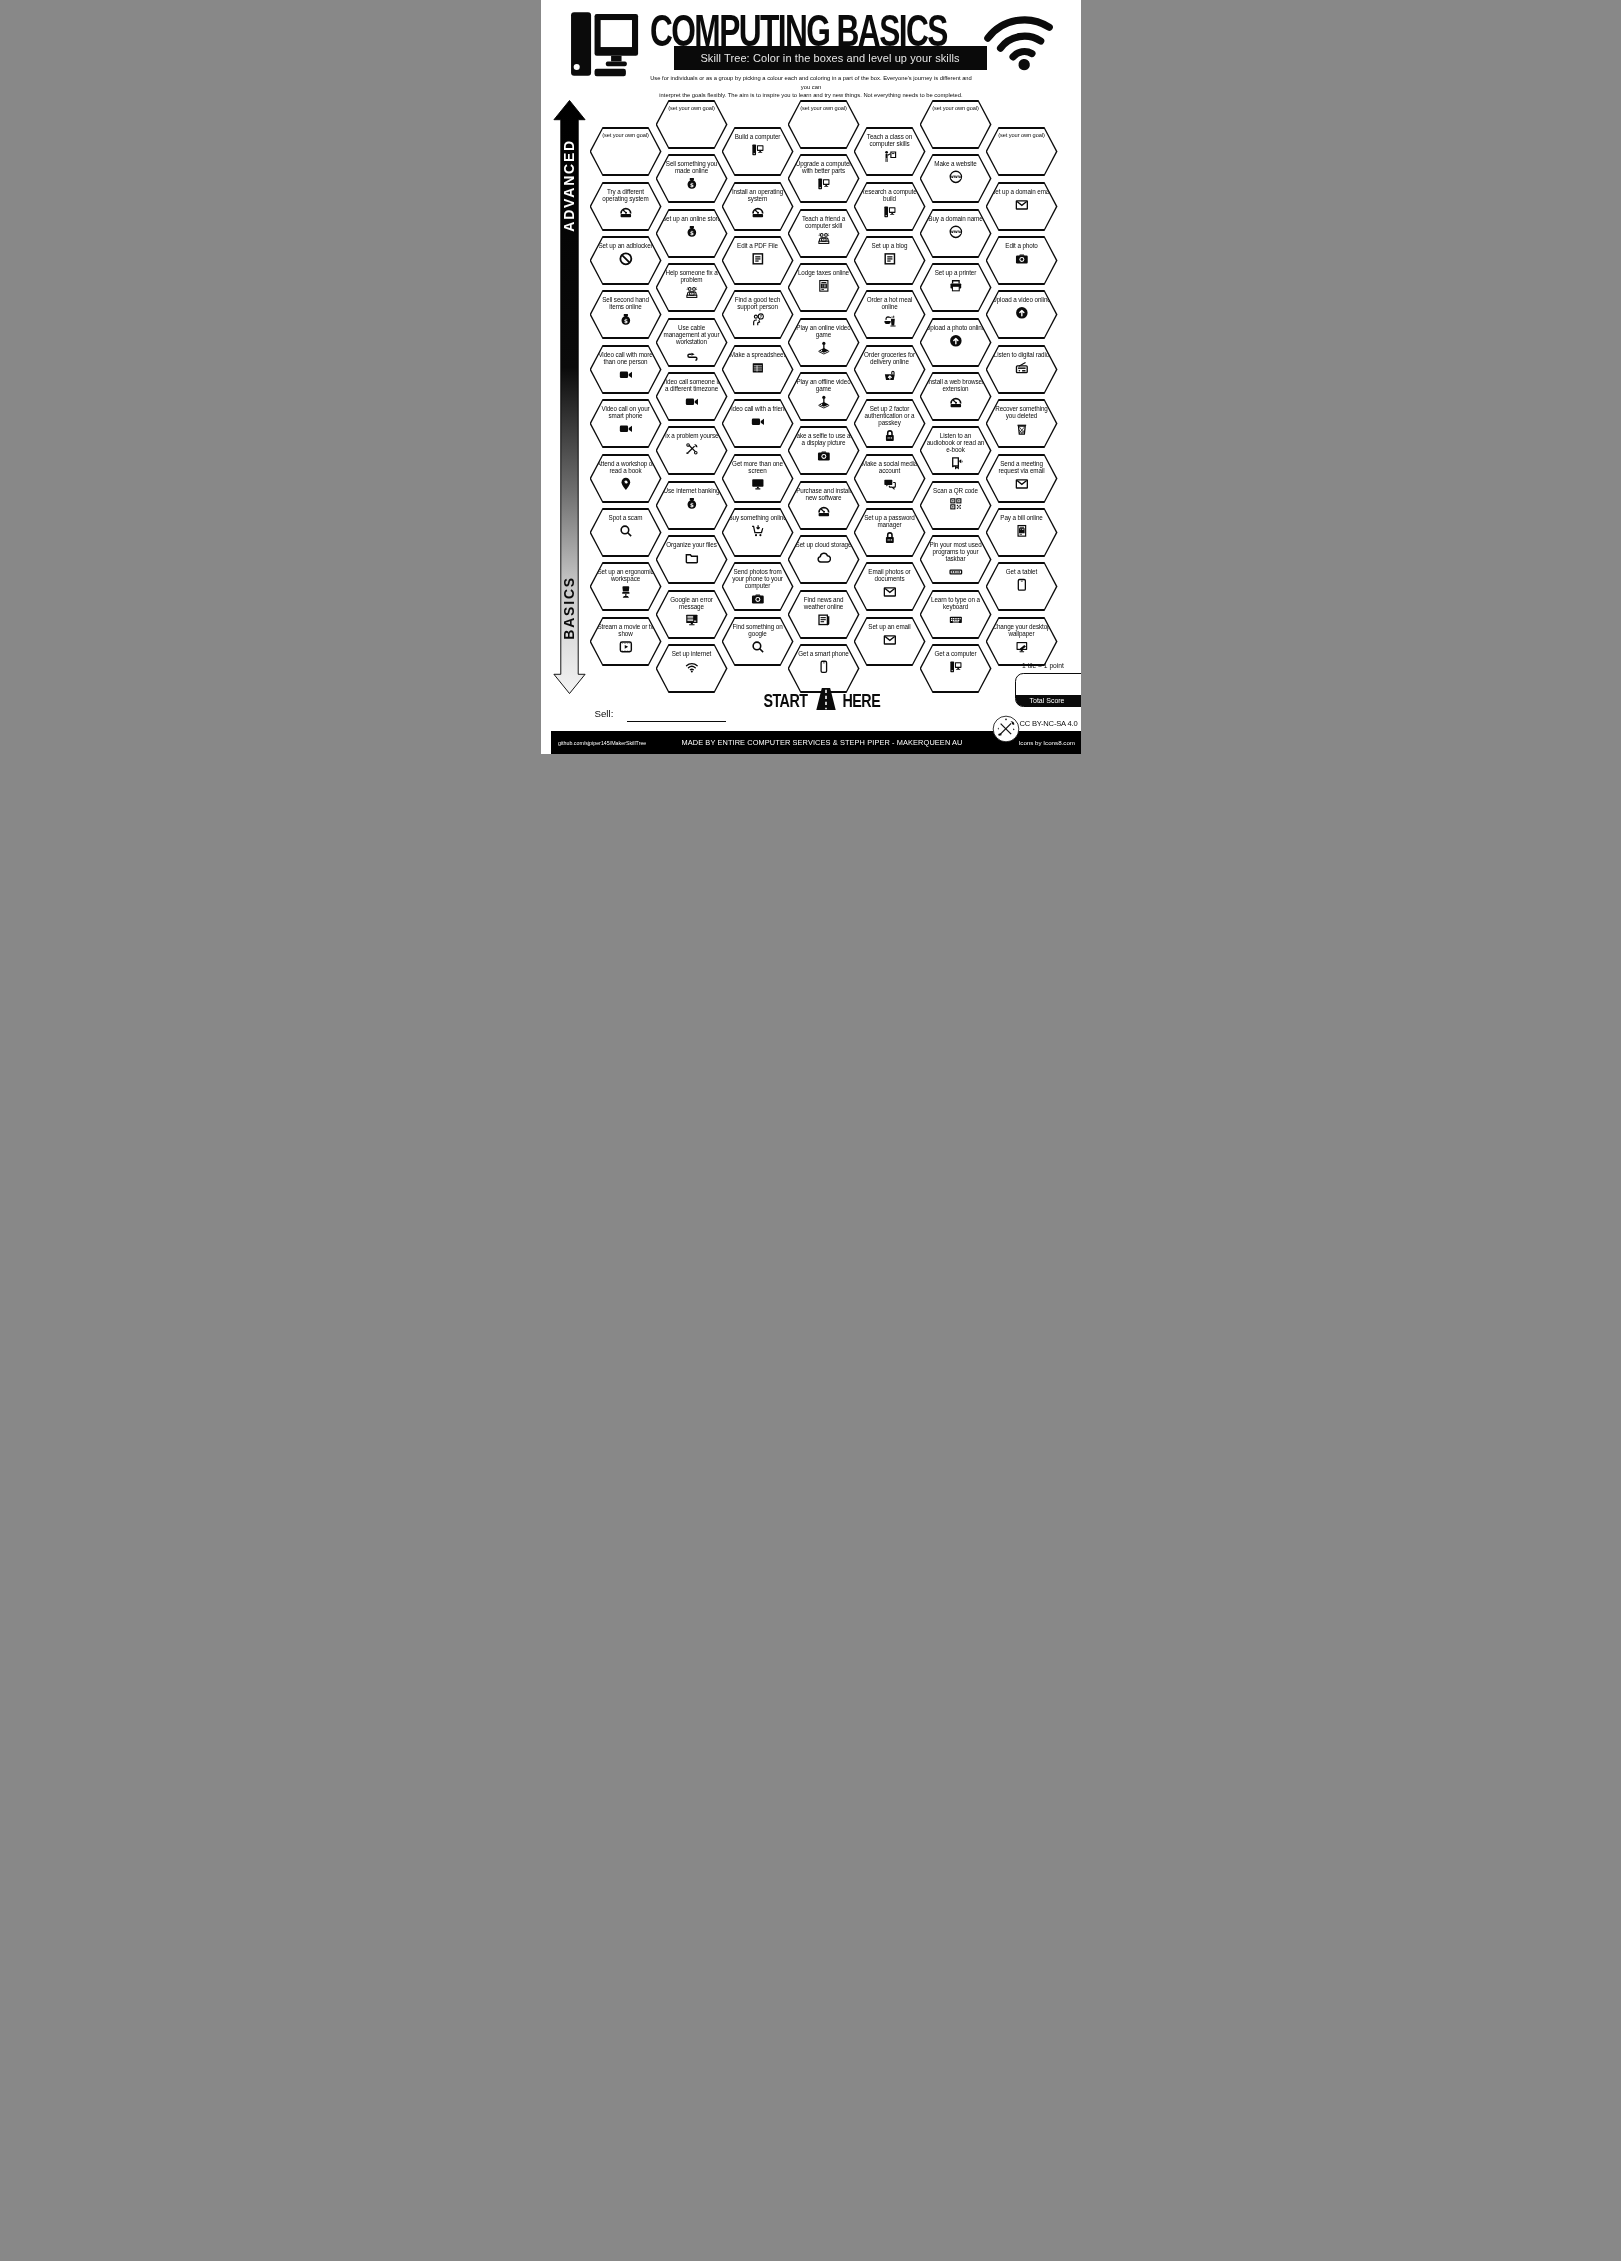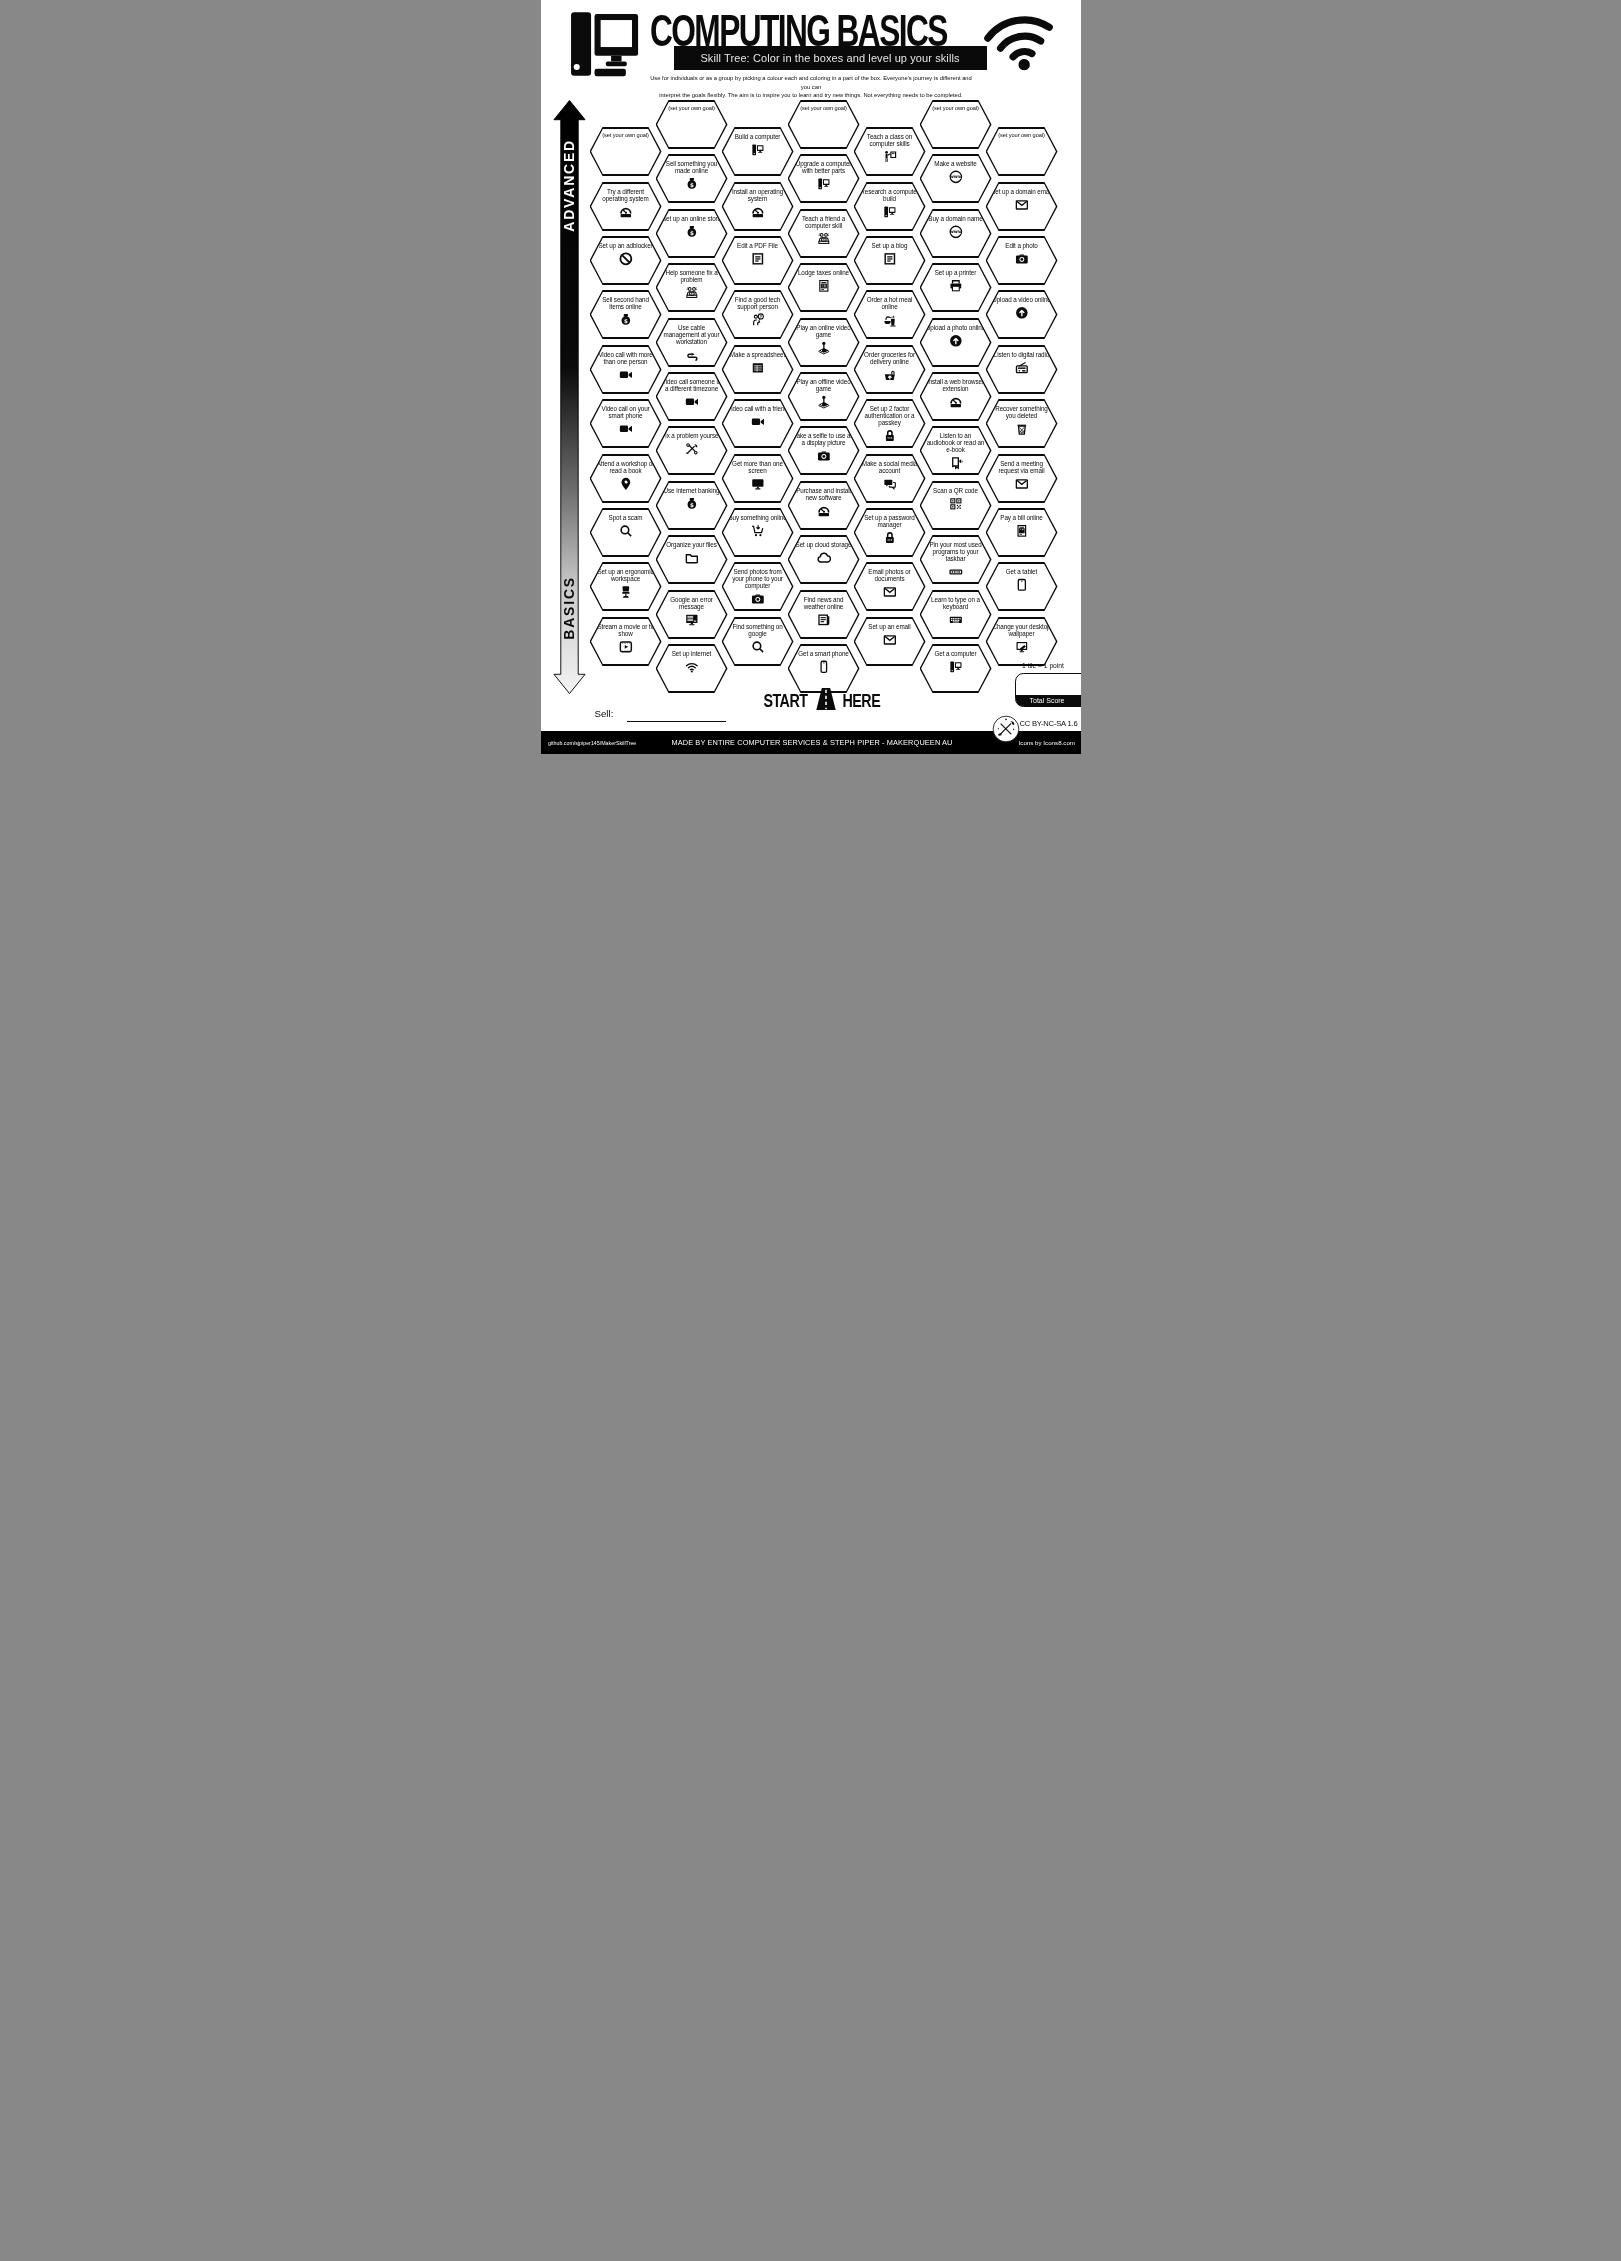--- a/index.html
+++ b/index.html
@@ -45,21 +45,21 @@
   .tile-note{position:absolute;left:468px;top:662px;width:69px;text-align:center;font-size:6.7px;}
   .score-box{position:absolute;left:474px;top:673px;width:78px;height:34px;background:#fff;
              border:1.4px solid #0b0b0b;border-radius:8.3px 0 0 8.3px;box-sizing:border-box;}
   .score-bar{position:absolute;left:0;right:0;bottom:0;height:11.5px;background:#0b0b0b;color:#fff;
              display:flex;align-items:center;justify-content:center;font-size:7px;padding-right:13px;
              border-radius:0 0 0 6px;}
   .license-text{position:absolute;left:479px;top:719px;width:58px;text-align:left;font-size:7.6px;
                 font-weight:300;letter-spacing:-0.2px;white-space:nowrap;}
   .cc-logo{position:absolute;left:451px;top:715px;width:28px;height:28px;z-index:5;}
   
-  .footer{position:absolute;left:0;right:0;bottom:0;height:23px;background:#000;color:#fff;}
+  .footer{position:absolute;left:10px;right:0;bottom:0;height:23px;background:#000;color:#fff;}
   .footer .f-left{position:absolute;left:7.4px;top:0;height:100%;display:flex;align-items:center;font-size:5.3px;}
   .footer .f-center{position:absolute;left:108px;width:327px;top:0;height:100%;display:flex;align-items:center;
                     justify-content:center;font-size:7.4px;letter-spacing:0.1px;}
   .footer .f-right{position:absolute;right:5.5px;top:0;height:100%;display:flex;align-items:center;font-size:6.2px;}
 </style>
 </head>
 <body>
 
 <div class="page">
 
@@ -1252,21 +1252,21 @@
         <path d="M18.5 18.5L41 41"></path>
     </g>
     <path d="M15 44.5l5.5-1-.9-4.6-5.3 1.1a2.9 2.9 0 0 0 .7 4.5z" fill="#111"></path>
     <path d="M39.5 13.5a6.5 6.5 0 0 1 8 8l-4.4-1.8-.9-4.3z" fill="#111"></path>
     <g fill="#111">
       <path d="M30 6.5l1.4 2.8L30 12.1l-1.4-2.8z"></path>
       <path d="M46.5 28.5l1.1 2.3-1.1 2.3-1.1-2.3z"></path>
       <path d="M13.5 27l1.1 2.3-1.1 2.3-1.1-2.3z"></path>
     </g>
   </svg>
-  <div class="license-text">CC BY-NC-SA 1.6</div>
+  <div class="license-text">CC BY-NC-SA 4.0</div>
 
   <div class="footer">
     <div class="f-left">github.com/sjpiper145/MakerSkillTree</div>
     <div class="f-center">MADE BY ENTIRE COMPUTER SERVICES &amp; STEPH PIPER  -  MAKERQUEEN AU</div>
     <div class="f-right">Icons by Icons8.com</div>
   </div>
 </div>
 
 
 </body></html>

